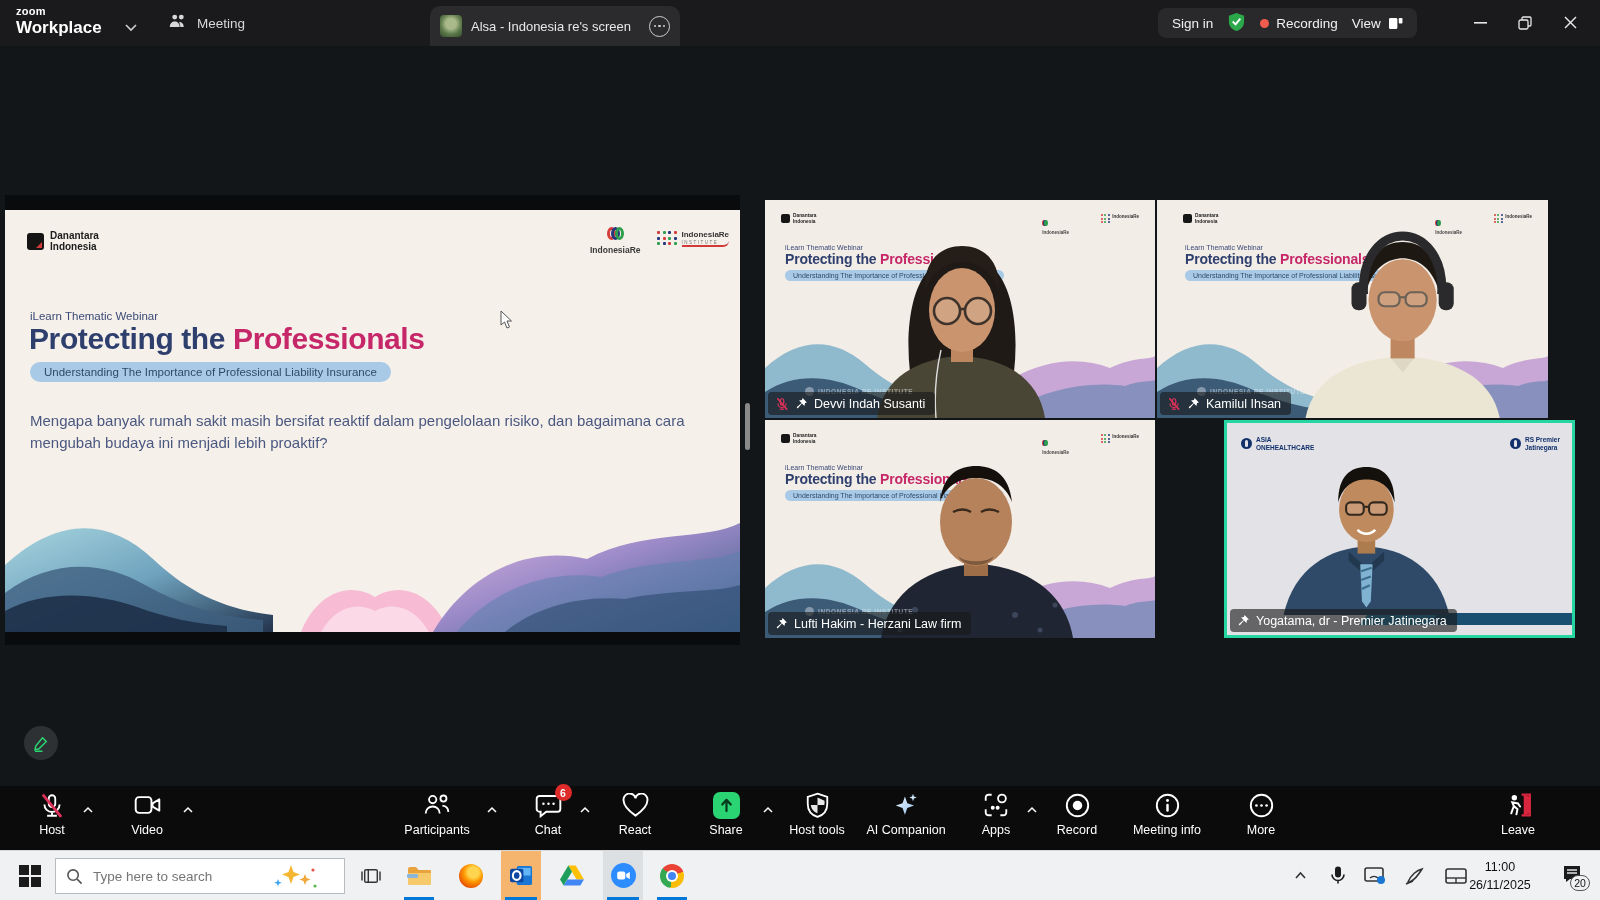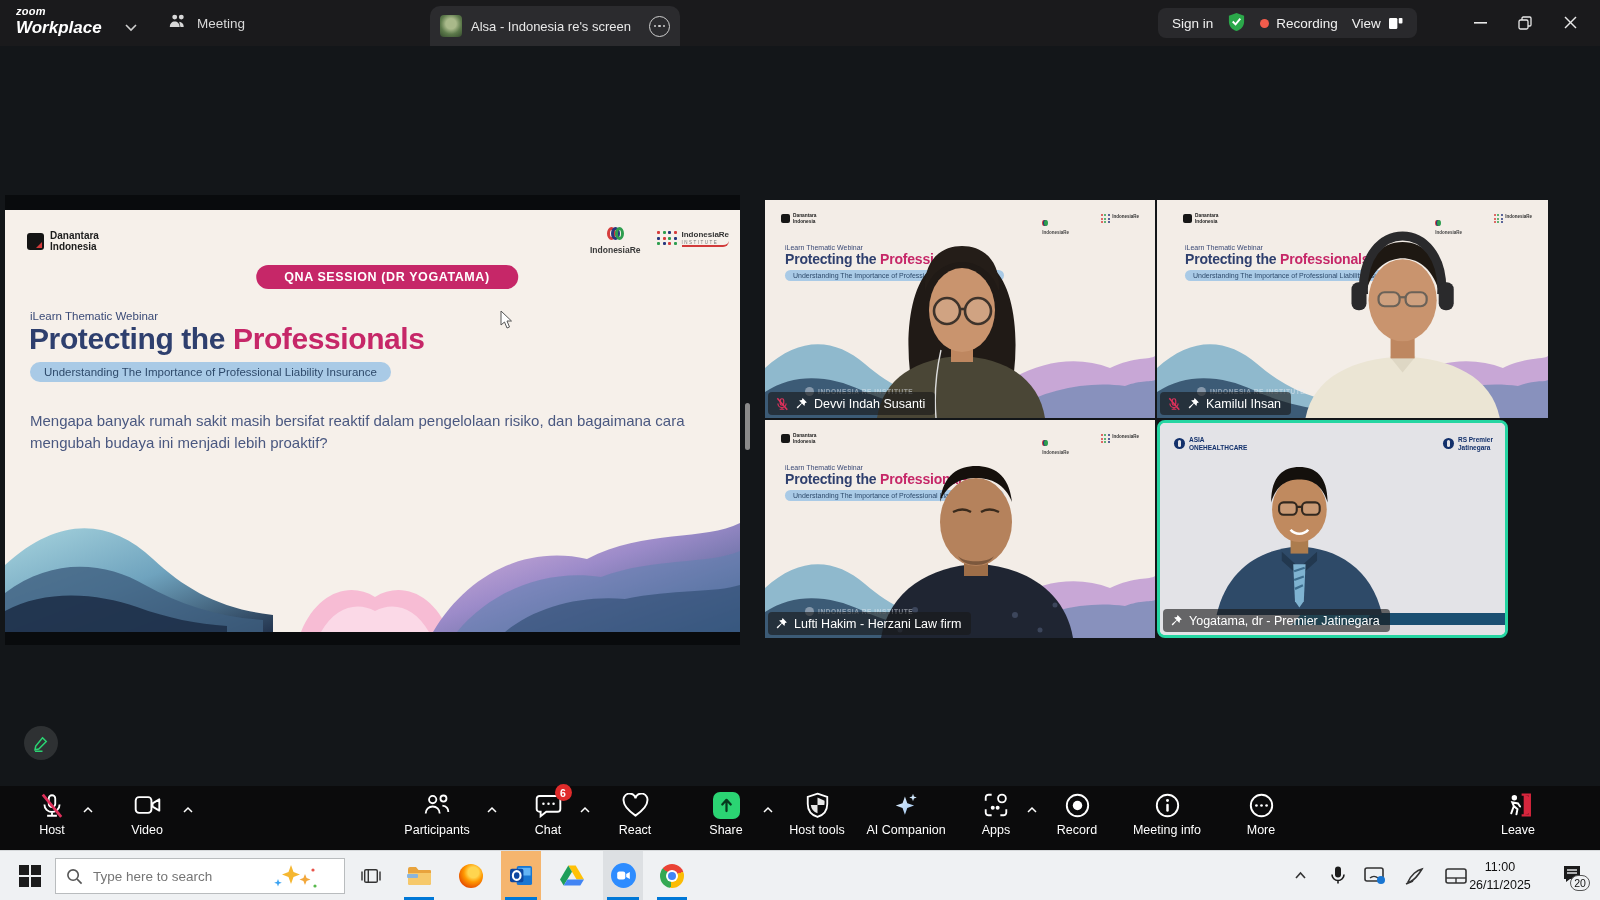--- a/index.html
+++ b/index.html
@@ -2,21 +2,21 @@
 <html><head>
 <meta charset="utf-8">
 <style>
   * { box-sizing: border-box; }
   html,body { margin:0; padding:0; background:#000; }
   body { font-family:"Liberation Sans", sans-serif; }
   #stage { position:relative; width:1600px; height:900px; background:#131619; overflow:hidden; }
 
   
   .topbar { position:absolute; left:0; top:0; width:1600px; height:46px; background:#1A1A1C; }
-  .brand { position:absolute; left:16px; top:6px; color:#fff; line-height:1;font-style:italic; }
+  .brand { position:absolute; left:16px; top:6px; color:#fff; line-height:1; }
   .brand .t1 { font-size:11px; font-weight:bold; letter-spacing:.3px; }
   .brand .t2 { font-size:17px; font-weight:bold; margin-top:2px; }
   .brand-chevron { position:absolute; left:124px; top:18px; }
   .tab-meeting { position:absolute; left:168px; top:8px; display:flex; align-items:center; gap:9px; color:#d8d8d8; font-size:13.5px; height:30px; }
   .tab-active { position:absolute; left:430px; top:6px; width:250px; height:40px; background:#2B2B2E; border-radius:10px 10px 0 0; display:flex; align-items:center; padding:0 10px; gap:9px; }
   .tab-avatar { width:22px; height:22px; border-radius:4px; background:radial-gradient(circle at 50% 40%, #a9b98a 0 30%, #5d7a4b 60%, #33492c); }
   .tab-active .lbl { color:#e8e8e8; font-size:13px; white-space:nowrap; overflow:hidden; flex:1; }
   .tab-ellipsis { width:21px; height:21px; border:1.4px solid #cfcfcf; border-radius:50%; display:flex; align-items:center; justify-content:center; gap:2px; }
   .tab-ellipsis i { width:2.5px; height:2.5px; background:#cfcfcf; border-radius:50%; }
   .statuspill { position:absolute; left:1158px; top:8px; height:30px; background:#29292C; border-radius:8px; display:flex; align-items:center; padding:0 14px; gap:14px; color:#f0f0f0; font-size:13.5px; }
@@ -207,21 +207,20 @@
           <i style="background:#2E9E4F"></i>
             <i style="background:#27377E"></i>
             <i style="background:#D63D3D"></i>
             <i style="background:#2E9E4F"></i>
         </div>
         <div>
           <div class="inst-text">IndonesiaRe</div>
           <div class="inst-sub">INSTITUTE</div>
         </div>
       </div>
-      <div class="qna-pill">QNA SESSION (DR YOGATAMA)</div>
       <div class="eyebrow">iLearn Thematic Webinar</div>
       <div class="slide-title">
         <span class="b">Protecting the</span>
         <span class="p">Professionals</span>
       </div>
       <div class="sub-pill">Understanding The Importance of Professional Liability Insurance</div>
       <div class="question">Mengapa banyak rumah sakit masih bersifat reaktif dalam pengelolaan risiko, dan bagaimana cara mengubah budaya ini menjadi lebih proaktif?</div>
       <svg class="waves" viewBox="0 0 735 125" preserveAspectRatio="none">
         <defs>
           <linearGradient id="wgL" x1="0" y1="0" x2="1" y2="1">
@@ -442,21 +441,21 @@
       <span class="wtx">INDONESIA RE INSTITUTE</span>
     </div>
     <div class="namebar">
       <svg width="13" height="13" viewBox="0 0 24 24" fill="#fff">
         <path d="M14 2 L22 10 L18.5 11.2 L17.5 16.5 L12.8 11.8 L5 21 L3 19 L12.2 11.2 L7.5 6.5 L12.8 5.5 Z"></path>
       </svg>
       <span class="nm">Lufti Hakim - Herzani Law firm</span>
     </div>
   </div>
 
-  <div class="tile active" style="left:1157px;top:420px;width:351px;height:218px;border-radius:8px;">
+  <div class="tile active" style="left:1224px;top:420px;width:351px;height:218px;">
     <div class="t4bg">
       <div class="aoh">
         <div class="mk"></div>
         <div class="tx">
             <div>ASIA</div>
             <div>ONEHEALTHCARE</div>
           </div>
       </div>
       <div class="rsp">
         <div class="mk"></div>

